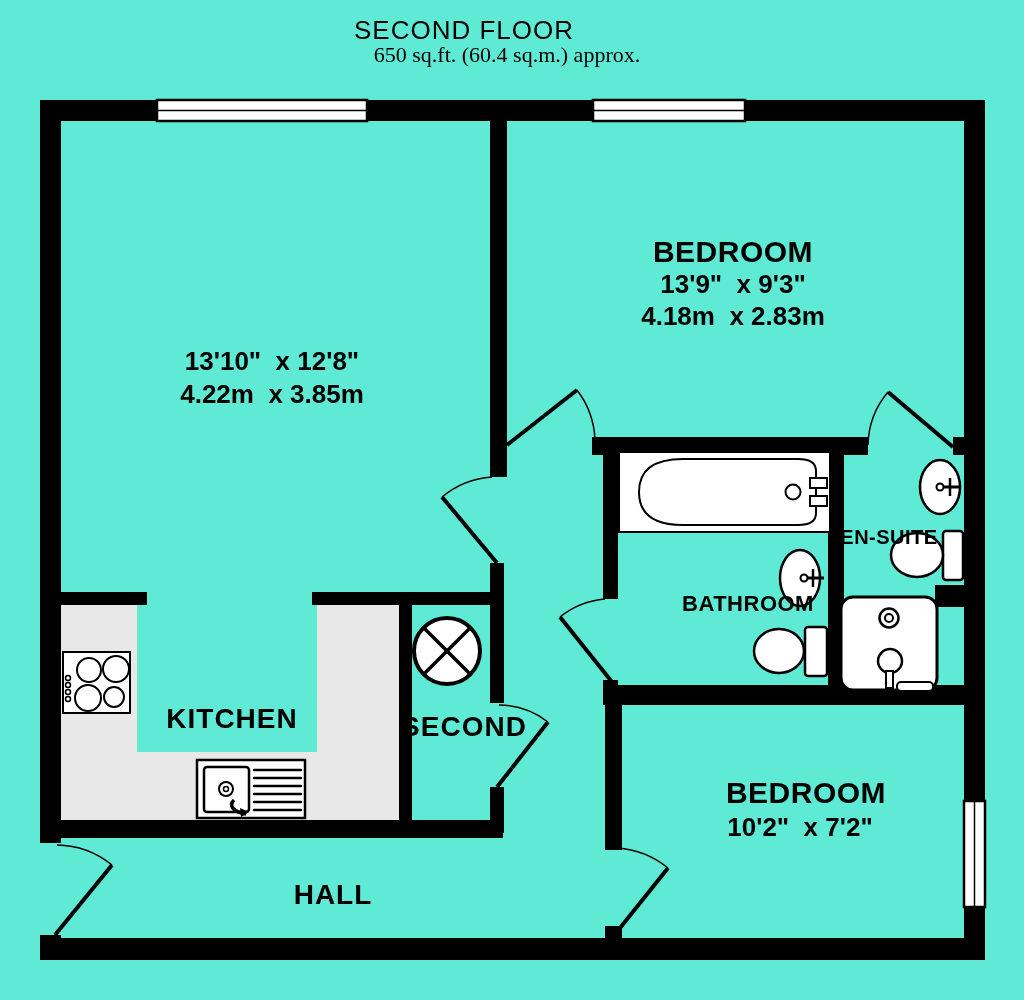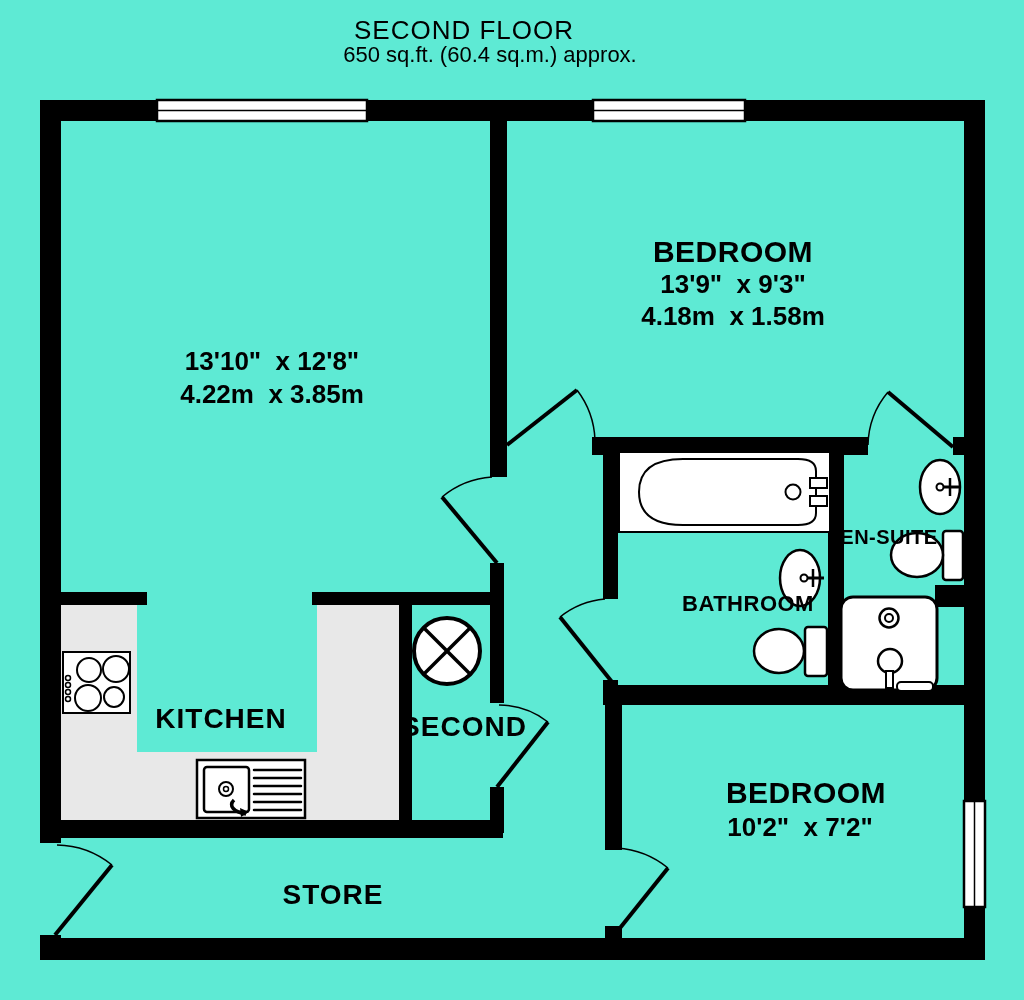--- a/index.html
+++ b/index.html
@@ -188,31 +188,31 @@
       <line x1="254" y1="778" x2="301" y2="778"></line>
       <line x1="254" y1="786" x2="301" y2="786"></line>
       <line x1="254" y1="794" x2="301" y2="794"></line>
       <line x1="254" y1="802" x2="301" y2="802"></line>
       <line x1="254" y1="810" x2="301" y2="810"></line>
     </g>
   </g>
 </svg>
 
 <div class="lbl title-main" style="left:464px;top:30px;">SECOND FLOOR</div>
-<div class="lbl title-sub" style="left:490px;top:55px;">650 sq.ft. (60.4 sq.m.) approx.</div>
+<div class="lbl title-sub" style="left:507px;top:55px;font-family:Liberation Serif, serif;">650 sq.ft. (60.4 sq.m.) approx.</div>
 
 <div class="lbl room-dim" style="left:272px;top:361px;">13'10"  x 12'8"</div>
 <div class="lbl room-dim" style="left:272px;top:394px;">4.22m  x 3.85m</div>
 
 <div class="lbl room-big" style="left:733px;top:251px;">BEDROOM</div>
 <div class="lbl room-dim" style="left:733px;top:284px;">13'9"  x 9'3"</div>
-<div class="lbl room-dim" style="left:733px;top:316px;">4.18m  x 1.58m</div>
+<div class="lbl room-dim" style="left:733px;top:316px;">4.18m  x 2.83m</div>
 
 <div class="lbl room-big" style="left:806px;top:792px;">BEDROOM</div>
 <div class="lbl room-dim" style="left:800px;top:827px;">10'2"  x 7'2"</div>
 
-<div class="lbl room-mid" style="left:221px;top:719px;">KITCHEN</div>
+<div class="lbl room-mid" style="left:232px;top:719px;">KITCHEN</div>
 <div class="lbl room-mid" style="left:464px;top:727px;">SECOND</div>
 <div class="lbl room-sm" style="left:704px;top:604px;margin-left:44px;">BATHROOM</div>
 <div class="lbl room-xs" style="left:889px;top:521px;">EN-SUITE</div>
-<div class="lbl room-mid" style="left:333px;top:895px;">STORE</div>
+<div class="lbl room-mid" style="left:333px;top:895px;">HALL</div>
 
 </div>
 
 </body></html>

